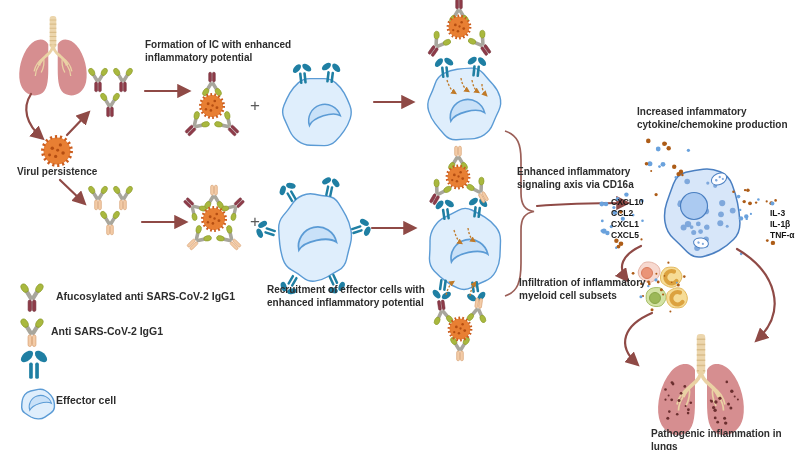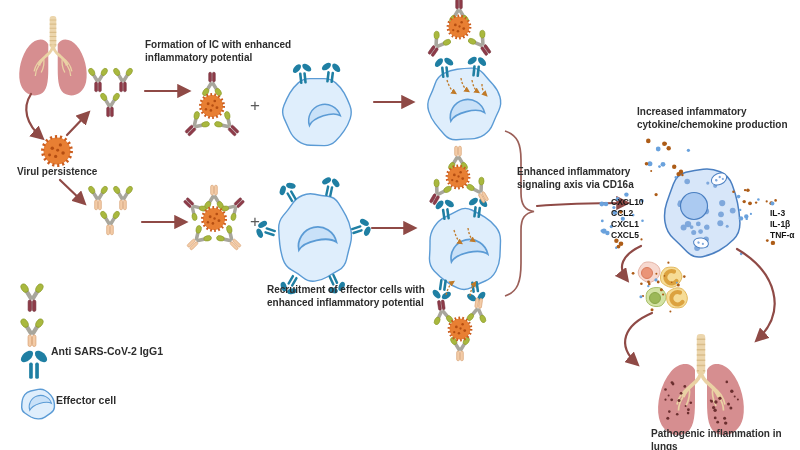--- a/index.html
+++ b/index.html
@@ -404,33 +404,35 @@
     <path id="legcell" class="cell" d="M53.8,400.8Q54.7,404.0 54.4,407.4Q54.1,410.8 51.0,412.9Q48.0,415.0 44.9,417.1Q41.9,419.1 38.1,418.9Q34.2,418.7 31.0,417.0Q27.9,415.2 24.8,413.0Q21.8,410.9 21.7,407.4Q21.7,404.0 22.2,400.7Q22.6,397.5 24.8,394.6Q27.0,391.8 30.7,391.0Q34.4,390.2 38.2,389.4Q42.0,388.7 45.2,390.5Q48.5,392.4 50.7,395.1Q52.9,397.7 53.8,400.8Z"></path>
     <use href="#bean" class="nucleus" transform="translate(40,405) rotate(-18) scale(0.95)"></use>
   </g>
 </svg>
 
 <div class="lbl" style="left:17px;top:166px;width:120px;">Virul persistence</div>
 <div class="lbl" style="left:145px;top:39px;width:170px;">Formation of IC with enhanced inflammatory potential</div>
 <div class="lbl" style="left:243px;top:284px;width:178px;margin-left:24px;">Recruitment of effector cells with enhanced inflammatory potential</div>
 <div class="lbl" style="left:517px;top:166px;width:142px;">Enhanced inflammatory signaling axis via CD16a</div>
 <div class="lbl" style="left:637px;top:106px;width:168px;">Increased infammatory cytokine/chemokine production</div>
+<div class="lbl" style="left:519px;top:277px;width:132px;">Infiltration of inflammatory myeloid cell subsets</div>
 <div class="lbl" style="left:651px;top:428px;width:150px;">Pathogenic inflammation in lungs</div>
 
 <div class="plus" style="left:250px;top:97px;">+</div>
 <div class="plus" style="left:250px;top:213px;">+</div>
 
 <div class="cytblock" style="left:603px;top:197px;margin-left:8px;">
   <div class="cyt">CXCL10</div>
   <div class="cyt">CCL2</div>
   <div class="cyt">CXCL1</div>
   <div class="cyt">CXCL5</div>
 </div>
 <div class="cytblock" style="left:770px;top:208px;">
   <div class="cyt">IL-3</div>
   <div class="cyt">IL-1β</div>
   <div class="cyt">TNF-α</div>
 </div>
 
-<div class="lbl leglbl" style="left:51px;top:325px;width:200px;margin-top:20px;">Anti SARS-CoV-2 IgG1</div>
+<div class="lbl leglbl" style="left:56px;top:290px;width:230px;">Afucosylated anti SARS-CoV-2 IgG1</div>
+<div class="lbl leglbl" style="left:51px;top:325px;width:200px;">Anti SARS-CoV-2 IgG1</div>
 <div class="lbl leglbl" style="left:56px;top:394px;width:120px;">Effector cell</div>
 
 </div>
 
 </body></html>

